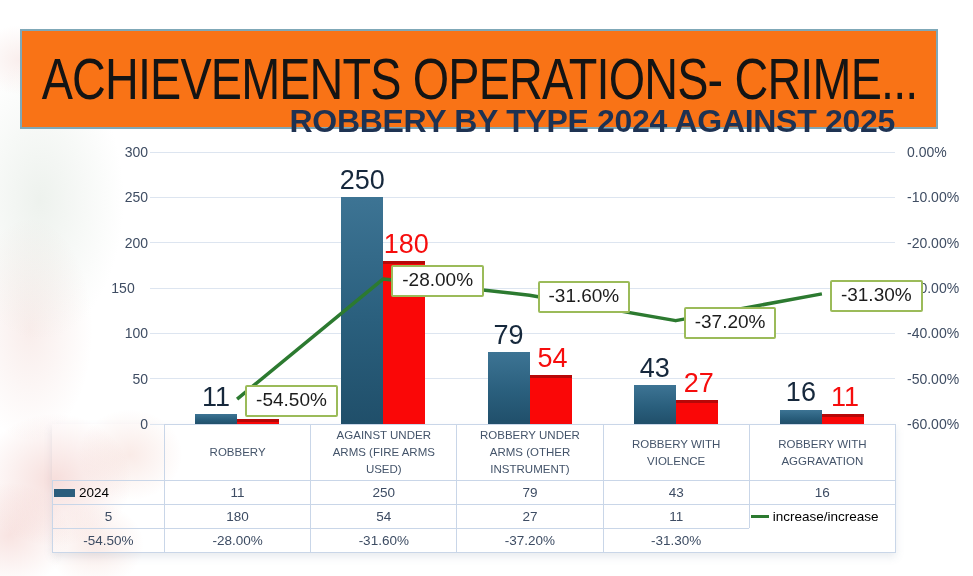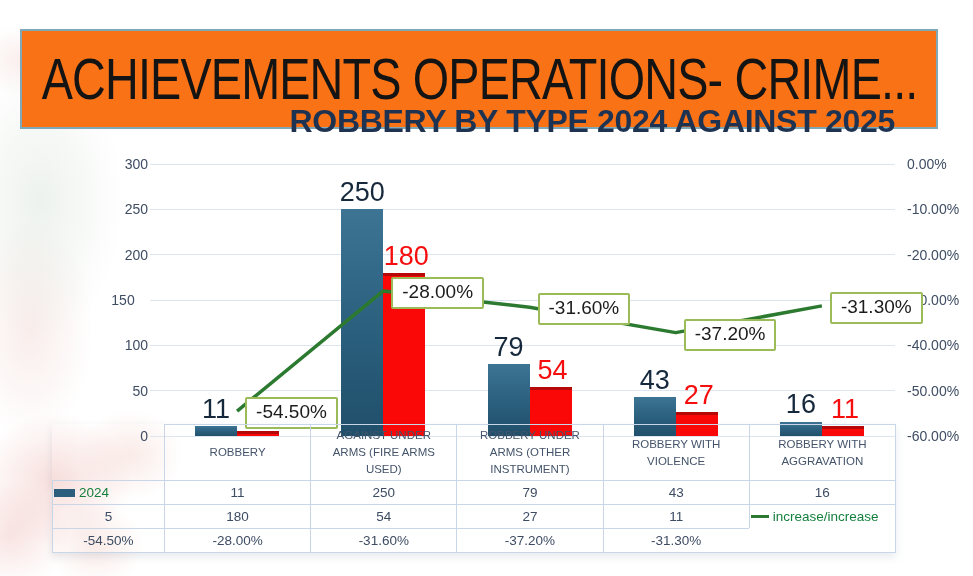--- a/index.html
+++ b/index.html
@@ -27,21 +27,21 @@
   .header-box h1{
     margin:0;padding:0 0 0 24px;font-size:57px;font-weight:400;color:#141414;
     letter-spacing:-1px;white-space:nowrap;transform:scaleX(0.82);transform-origin:0 50%;
   }
   
   .chart-title{
     position:absolute;left:164px;top:103px;width:731px;text-align:right;
     font-size:32px;font-weight:700;color:#1e3252;letter-spacing:-0.3px;white-space:nowrap;
   }
   
-  .plot{position:absolute;left:164px;top:164px;width:731px;height:272px;}
+  .plot{position:absolute;left:164px;top:152px;width:731px;height:272px;}
   .gridline{position:absolute;left:-14px;right:0;height:1px;background:#dde5f0;}
   .axis-label{position:absolute;font-size:14px;color:#3f4d63;line-height:1;}
   .axis-label.left{left:-66px;width:50px;text-align:right;}
   .axis-label.right{left:743px;width:80px;text-align:left;}
   .bar{position:absolute;bottom:0;width:42px;}
   .bar.s2024{background:linear-gradient(180deg,#3d7494 0%,#2a5f7d 55%,#204f6a 100%);}
   .bar.s2025{background:#fa0707;box-shadow:inset 0 3px 0 rgba(160,10,10,0.75);}
   .bar-value{position:absolute;width:84px;text-align:center;font-size:27px;line-height:1;}
   .bar-value.v2024{color:#16283c;}
   .bar-value.v2025{color:#f60d0d;}
@@ -56,21 +56,21 @@
     display:grid;grid-template-columns:112px repeat(5,146.2px);
     grid-template-rows:56px 24px 24px 24px;
     border-right:1px solid #c9d6e8;border-bottom:1px solid #c9d6e8;
     box-shadow:0 4px 8px rgba(100,120,150,0.15);
   }
   .cell{border-top:1px solid #c9d6e8;border-left:1px solid #c9d6e8;box-sizing:border-box;
         display:flex;align-items:center;justify-content:center;}
   .cell.corner{border-top:none;border-left:none;}
   .cell.category{font-size:11.5px;color:#44546a;text-align:center;line-height:1.45;padding:0 8px;}
   .cell.value{font-size:13.5px;color:#3d4c63;}
-  .cell.legend{justify-content:flex-start;gap:4px;padding-left:1px;font-size:13.5px;color:#15803d;}
+  .cell.legend{justify-content:flex-start;gap:4px;padding-left:1px;font-size:13.5px;color:#000000;}
   .swatch-bar{width:21px;height:8px;flex:0 0 auto;}
   .swatch-line{width:18px;height:3px;flex:0 0 auto;}
 </style>
 </head>
 <body>
 
 <div class="slide">
   <div class="bg-decor"></div>
 
   <div class="header-box">

